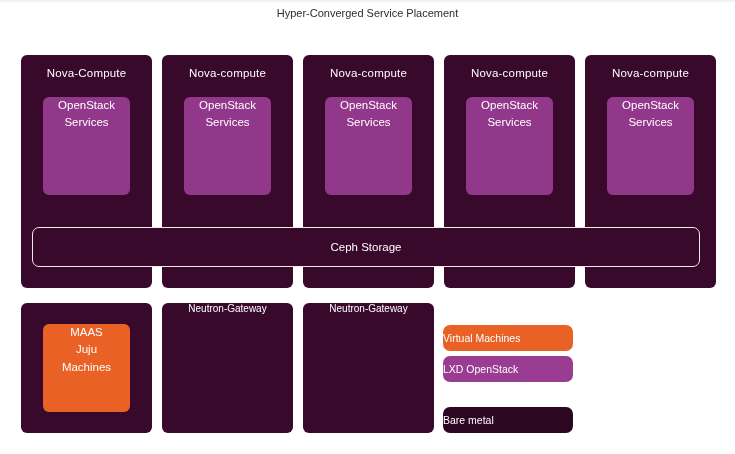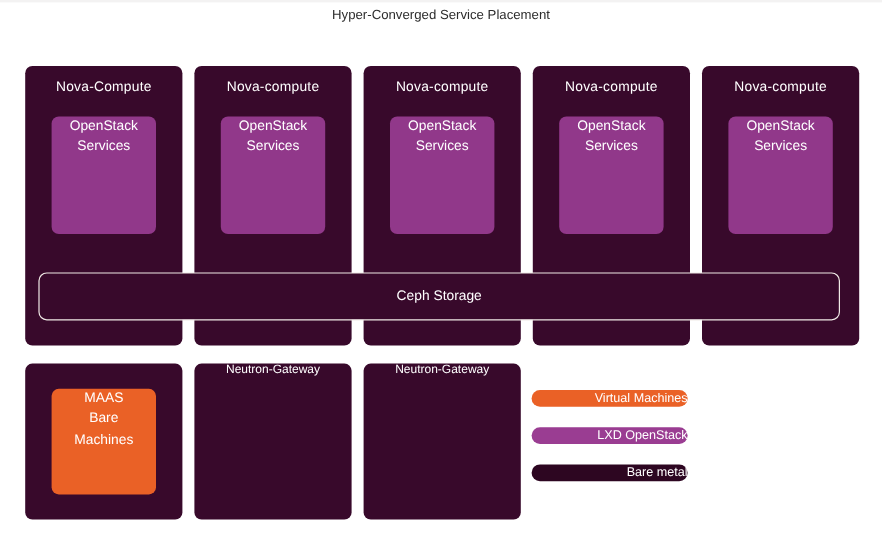--- a/index.html
+++ b/index.html
@@ -75,25 +75,25 @@
     box-sizing: border-box;
   }
   .legend {
     position: absolute;
     left: 443px; top: 325px;
     width: 130px; height: 77px;
   }
   .legend-pill {
     position: absolute;
     left: 0;
-    width: 130px; height: 14px;
+    width: 130px; height: 26px;
     border-radius: 7px;
     display: flex;
     align-items: center;
-    justify-content: flex-end;
+    justify-content: flex-start;
     color: #ffffff;
     font-size: 10.5px;
   }
   .pill-1 { top: 0; }
   .pill-2 { top: 31px; }
   .pill-3 { top: 62px; }
 </style>
 </head>
 <body>
 
@@ -138,35 +138,35 @@
     </div>
   </div>
 
   <div class="ceph-bar">
     <span>Ceph Storage</span>
   </div>
 
   <div class="node bot-node" style="left:21px">
     <div class="inner-box inner-orange">
       <div>MAAS</div>
-      <div>Bare</div>
+      <div>Juju</div>
       <div>Machines</div>
     </div>
   </div>
   <div class="node bot-node gateway-node" style="left:162px">
     <span>Neutron-Gateway</span>
   </div>
   <div class="node bot-node gateway-node" style="left:303px">
     <span>Neutron-Gateway</span>
   </div>
 
   <div class="legend">
     <div class="legend-pill pill-1" style="background: rgb(234, 97, 38);">
       <span>Virtual Machines</span>
     </div>
     <div class="legend-pill pill-2" style="background: rgb(154, 61, 146);">
       <span>LXD OpenStack</span>
     </div>
-    <div class="legend-pill pill-3" style="background: rgb(45, 6, 33);">
+    <div class="legend-pill pill-3" style="background: rgb(45, 6, 33); margin-top: 20px;">
       <span>Bare metal</span>
     </div>
   </div>
 </div>
 
 </body></html>

